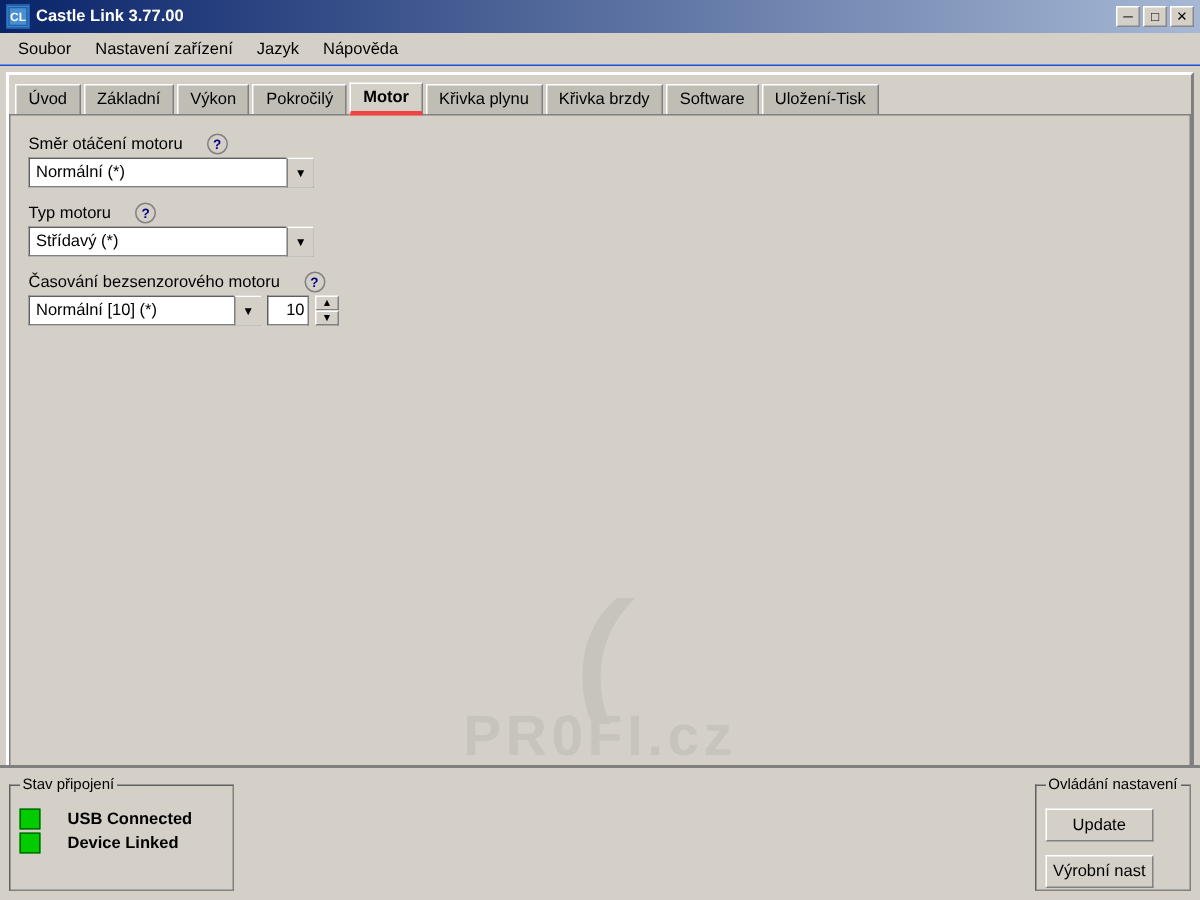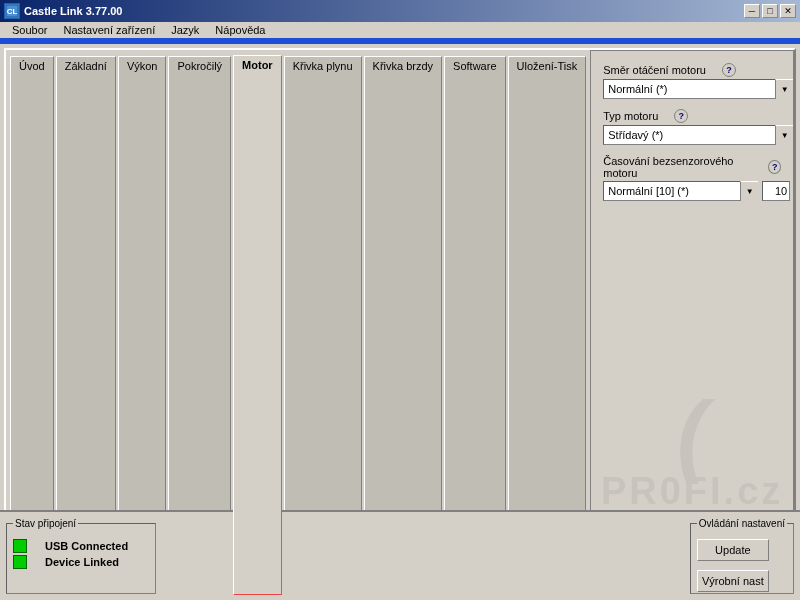--- a/index.html
+++ b/index.html
@@ -63,40 +63,40 @@
       color: #000;
     }
 
     
     .menu-bar {
       background: #d4d0c8;
       height: 22px;
       display: flex;
       align-items: center;
       padding: 0 4px;
-      border-bottom: 6px solid #1d4ed8;
+      border-bottom: 1px solid #1d4ed8;
     }
     .menu-item {
       padding: 2px 8px;
       cursor: pointer;
       font-size: 11px;
     }
 
     
     .main-window {
       background: #d4d0c8;
       border: 2px solid;
       border-top-color: #fff;
       border-left-color: #fff;
       border-right-color: #808080;
       border-bottom-color: #808080;
       margin: 4px;
       height: calc(600px - 22px - 22px - 8px);
       display: flex;
-      flex-direction: row;
+      flex-direction: column;
       justify-content: flex-end;
     }
 
     
     .tab-bar {
       display: flex;
       padding: 4px 4px 0 4px;
       background: #d4d0c8;
       gap: 2px;
     }
@@ -106,21 +106,21 @@
       border: 1px solid #808080;
       border-top-color: #fff;
       border-left-color: #fff;
       cursor: pointer;
       font-size: 11px;
       position: relative;
       bottom: -1px;
     }
     .tab.active {
       background: #d4d0c8;
-      border-bottom: 1px solid #ef4444;
+      border-bottom: 3px solid #ef4444;
       font-weight: bold;
       z-index: 1;
     }
     .tab:not(.active) {
       background: #c0bdb5;
       bottom: -2px;
     }
 
     
     .tab-content {

